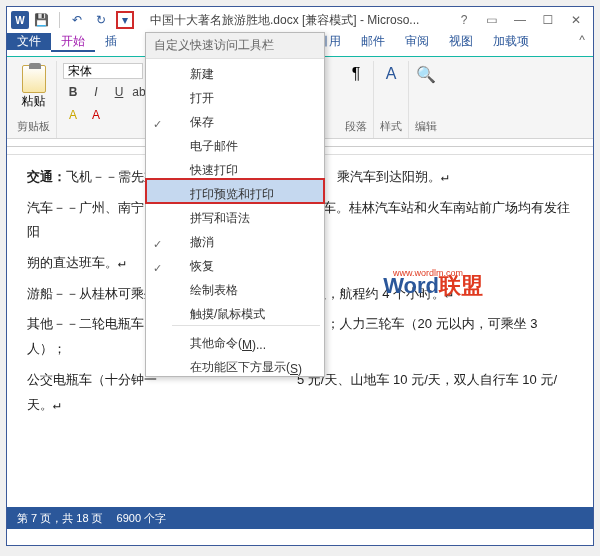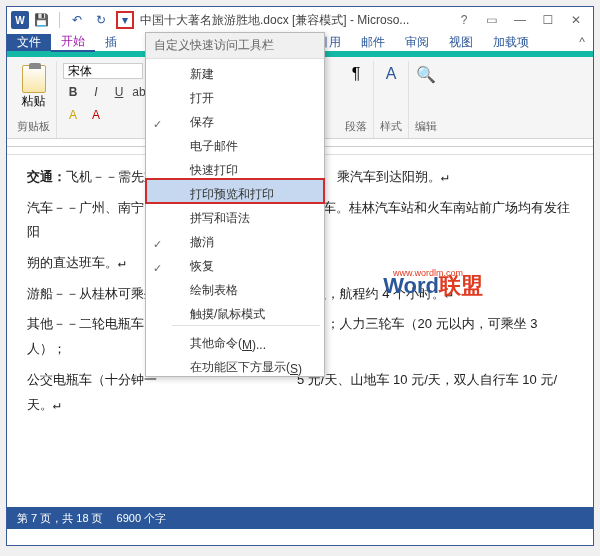--- a/index.html
+++ b/index.html
@@ -6,25 +6,25 @@
 body { width: 600px; height: 556px; background: #f0f0f0; overflow: hidden; font-size: 12px; }
 
 .window { width: 588px; height: 540px; margin: 6px; background: #fff; border: 1px solid #3b5a9a; position: relative; }
 
 .titlebar { height: 26px; background: #fff; display: flex; align-items: center; padding: 0 4px; }
 .titlebar .w-icon { width: 18px; height: 18px; background: #2b579a; color: #fff; font-weight: bold; font-size: 10px; display: flex; align-items: center; justify-content: center; border-radius: 2px; margin-right: 4px; }
 .qat { display: flex; gap: 6px; align-items: center; }
 .qat-btn { width: 18px; height: 18px; display: flex; align-items: center; justify-content: center; color: #2b579a; cursor: pointer; }
 .qat-sep { width: 1px; height: 16px; background: #ccc; margin: 0 2px; }
 .qat-drop { border: 2px solid #d02a2a; padding: 1px 2px; }
-.title-text { flex: 1; text-align: left; color: #444; font-size: 12px; padding-left: 6px; white-space: nowrap; overflow: hidden; }
+.title-text { flex: 1; text-align: left; color: #444; font-size: 12px; padding-left: 16px; white-space: nowrap; overflow: hidden; }
 .win-controls { display: flex; gap: 2px; }
 .win-btn { width: 26px; height: 20px; display: flex; align-items: center; justify-content: center; color: #666; cursor: pointer; }
 
-.ribbon-tabs { height: 24px; display: flex; align-items: center; background: #fff; border-bottom: 6px solid #14b8a6; }
+.ribbon-tabs { height: 24px; display: flex; align-items: flex-start; background: #fff; border-bottom: 1px solid #14b8a6; }
 .ribbon-tab { padding: 0 10px; display: flex; align-items: center; color: #2b579a; cursor: pointer; font-size: 12px; }
 .ribbon-tab.file { background: #2b579a; color: #fff; }
 .ribbon-tab.active { color: #a21caf; border-bottom: 2px solid #2b579a; }
 .ribbon-collapse { margin-left: auto; padding: 0 8px; color: #666; display: flex; align-items: center; }
 
 .ribbon-content { height: 82px; background: #f5f5f5; border-bottom: 1px solid #d4d4d4; display: flex; padding: 4px 4px 0; }
 .ribbon-group { display: flex; flex-direction: column; align-items: center; padding: 2px 6px; border-right: 1px solid #e0e0e0; }
 .ribbon-group:last-child { border-right: none; }
 .group-label { font-size: 11px; color: #666; margin-top: auto; padding-bottom: 2px; }
 .paste-btn { display: flex; flex-direction: column; align-items: center; padding: 2px 4px; }

